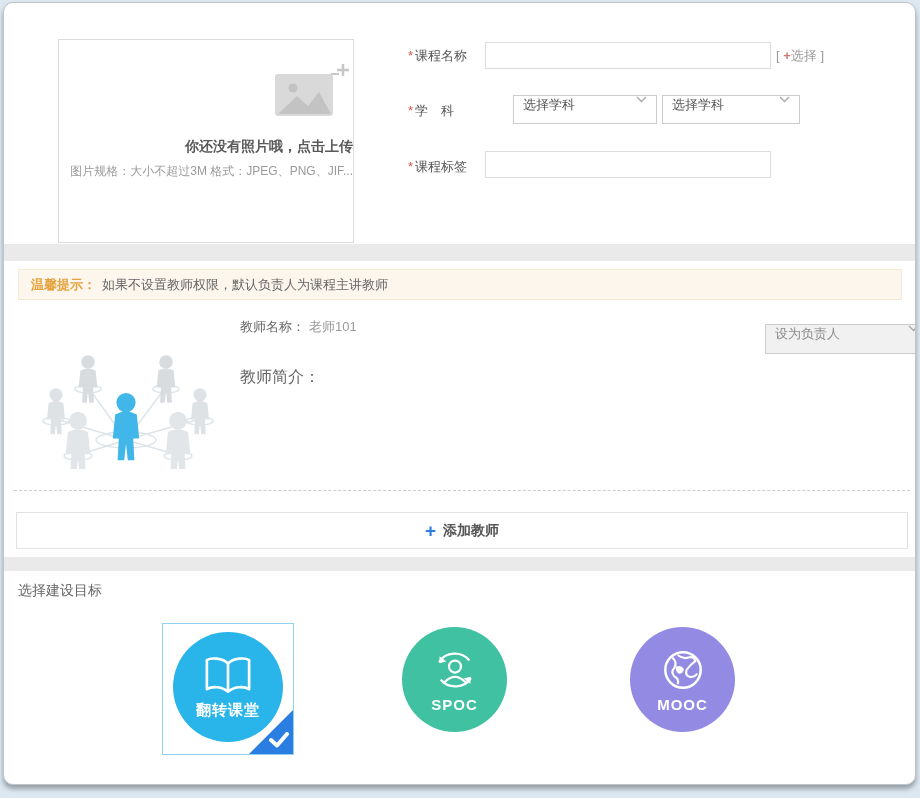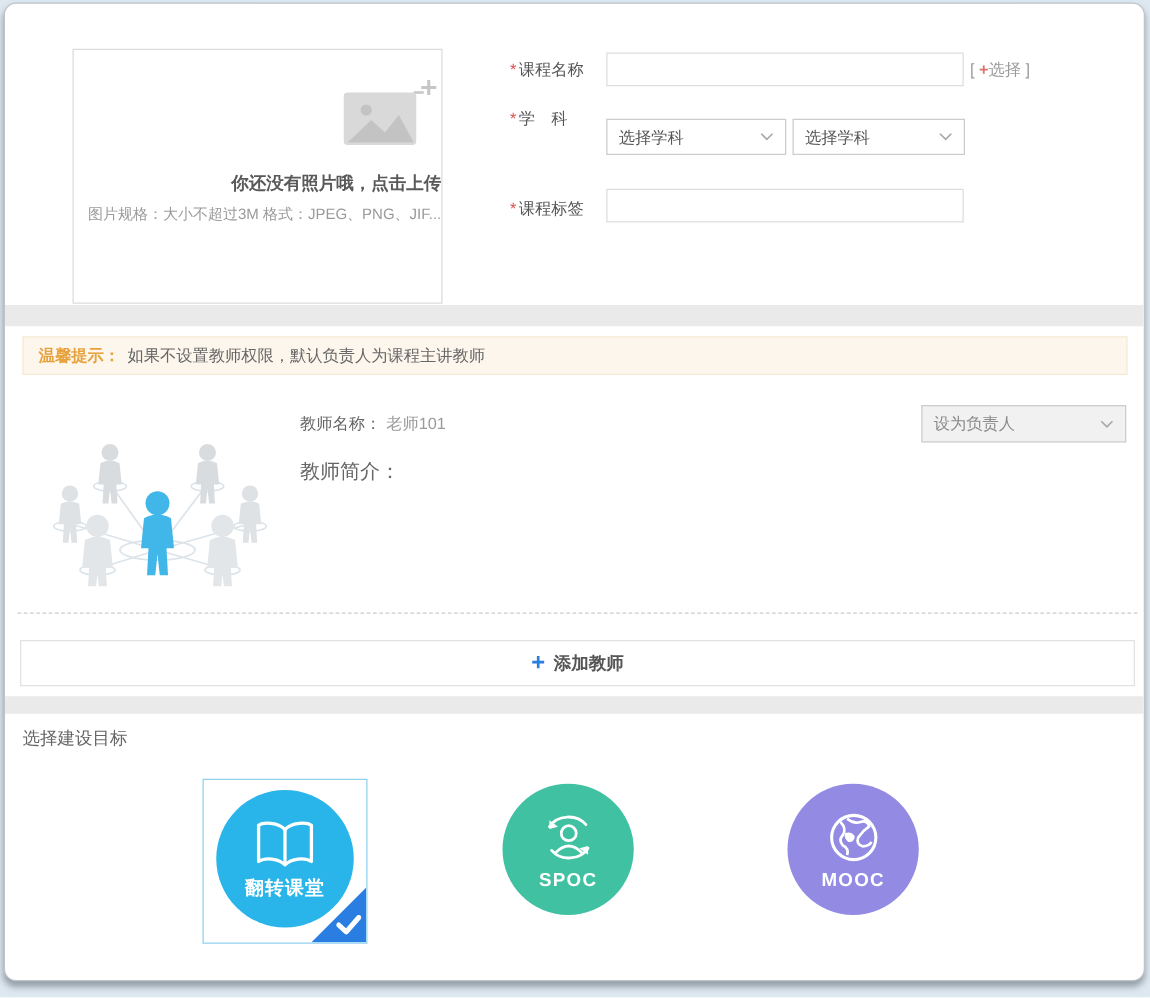--- a/index.html
+++ b/index.html
@@ -19,40 +19,40 @@
   .f-label { position:absolute; font-size:13px; color:#555; }
   .req { color:#d9534f; margin-right:2px; }
   .f-input { position:absolute; height:27px; border:1px solid #ddd; background:#fff;
              font-size:13px; color:#555; padding:0 8px; outline:none; }
   .in-name { left:481px; top:39px;  width:286px; }
   .in-tag  { left:481px; top:148px; width:286px; }
   .choose-link { position:absolute; left:772px; top:44px; font-size:13px; color:#9a9a9a; cursor:pointer; }
   .choose-link .plus { font-weight:bold; }
 
   .select-box { position:absolute; height:29px; border:1px solid #ccc; background:#fff;
-                display:flex; align-items:center; justify-content:space-between;
-                padding:0 9px; font-size:13px; color:#555; cursor:pointer; }
+                display:flex; align-items:flex-start; justify-content:space-between;
+                padding:0 9px; font-size:13px; color:#555; cursor:pointer;margin-left:28px; }
   .sel1 { left:481px; top:92px; width:144px; }
   .sel2 { left:630px; top:92px; width:138px; }
   .role-select { left:733px; top:321px; width:164px; height:30px; background:#f1f1f1; color:#8a8a8a; }
 
   
   .gray-band { position:absolute; left:0; width:100%; background:#eaeaea; }
   .band1 { top:241px; height:17px; }
   .band2 { top:554px; height:14px; }
 
   
   .notice { position:absolute; left:14px; top:266px; width:884px; height:31px;
             border:1px solid #f6ead5; display:flex; align-items:center;
             padding-left:12px; font-size:13px; color:#666; }
   .notice .prefix { font-weight:bold; margin-right:6px; }
 
   
   .avatar-illu { position:absolute; left:22px; top:340px; width:204px; height:126px; }
-  .t-name-row { position:absolute; left:236px; top:327px; font-size:13px; color:#666; }
+  .t-name-row { position:absolute; left:236px; top:315px; font-size:13px; color:#666; }
   .t-name-row .val { color:#9a9a9a; margin-left:4px; }
   .t-intro-label { position:absolute; left:236px; top:364px; font-size:16px; color:#666; }
   .t-intro-box { position:absolute; left:303px; top:358px; width:568px; height:113px;
                  border:1px solid #ddd; padding:5px 10px; font-size:13px; color:#8a8a8a;
                  line-height:21px; overflow:hidden; }
   .dashed-sep { position:absolute; left:10px; top:487px; width:896px; border-top:1px dashed #ccc; }
   .add-btn { position:absolute; left:12px; top:509px; width:892px; height:37px;
              border:1px solid #e2e2e2; background:#fff; display:flex; align-items:center;
              justify-content:center; gap:7px; cursor:pointer; }
   .add-btn .plus { font-size:19px; font-weight:bold; line-height:1; }
@@ -94,21 +94,21 @@
     </div>
 
     <div class="f-label" style="left:404px; top:44px;">
       <span class="req">*</span><span>课程名称</span>
     </div>
     <input class="f-input in-name" type="text" value="" style="">
     <div class="choose-link">
       <span>[ </span><span class="plus" style="color: rgb(217, 115, 107);">+</span><span>选择</span><span> ]</span>
     </div>
 
-    <div class="f-label" style="left:404px; top:83px;">
+    <div class="f-label" style="left:404px; top:99px;">
       <span class="req">*</span><span>学　科</span>
     </div>
     <div class="select-box sel1">
       <span>选择学科</span>
       <svg width="11" height="7" viewBox="0 0 11 7">
           <path d="M1 1 L5.5 5.5 L10 1" stroke="#a9a9a9" stroke-width="1.4" fill="none"></path>
         </svg>
     </div>
     <div class="select-box sel2">
       <span>选择学科</span>

